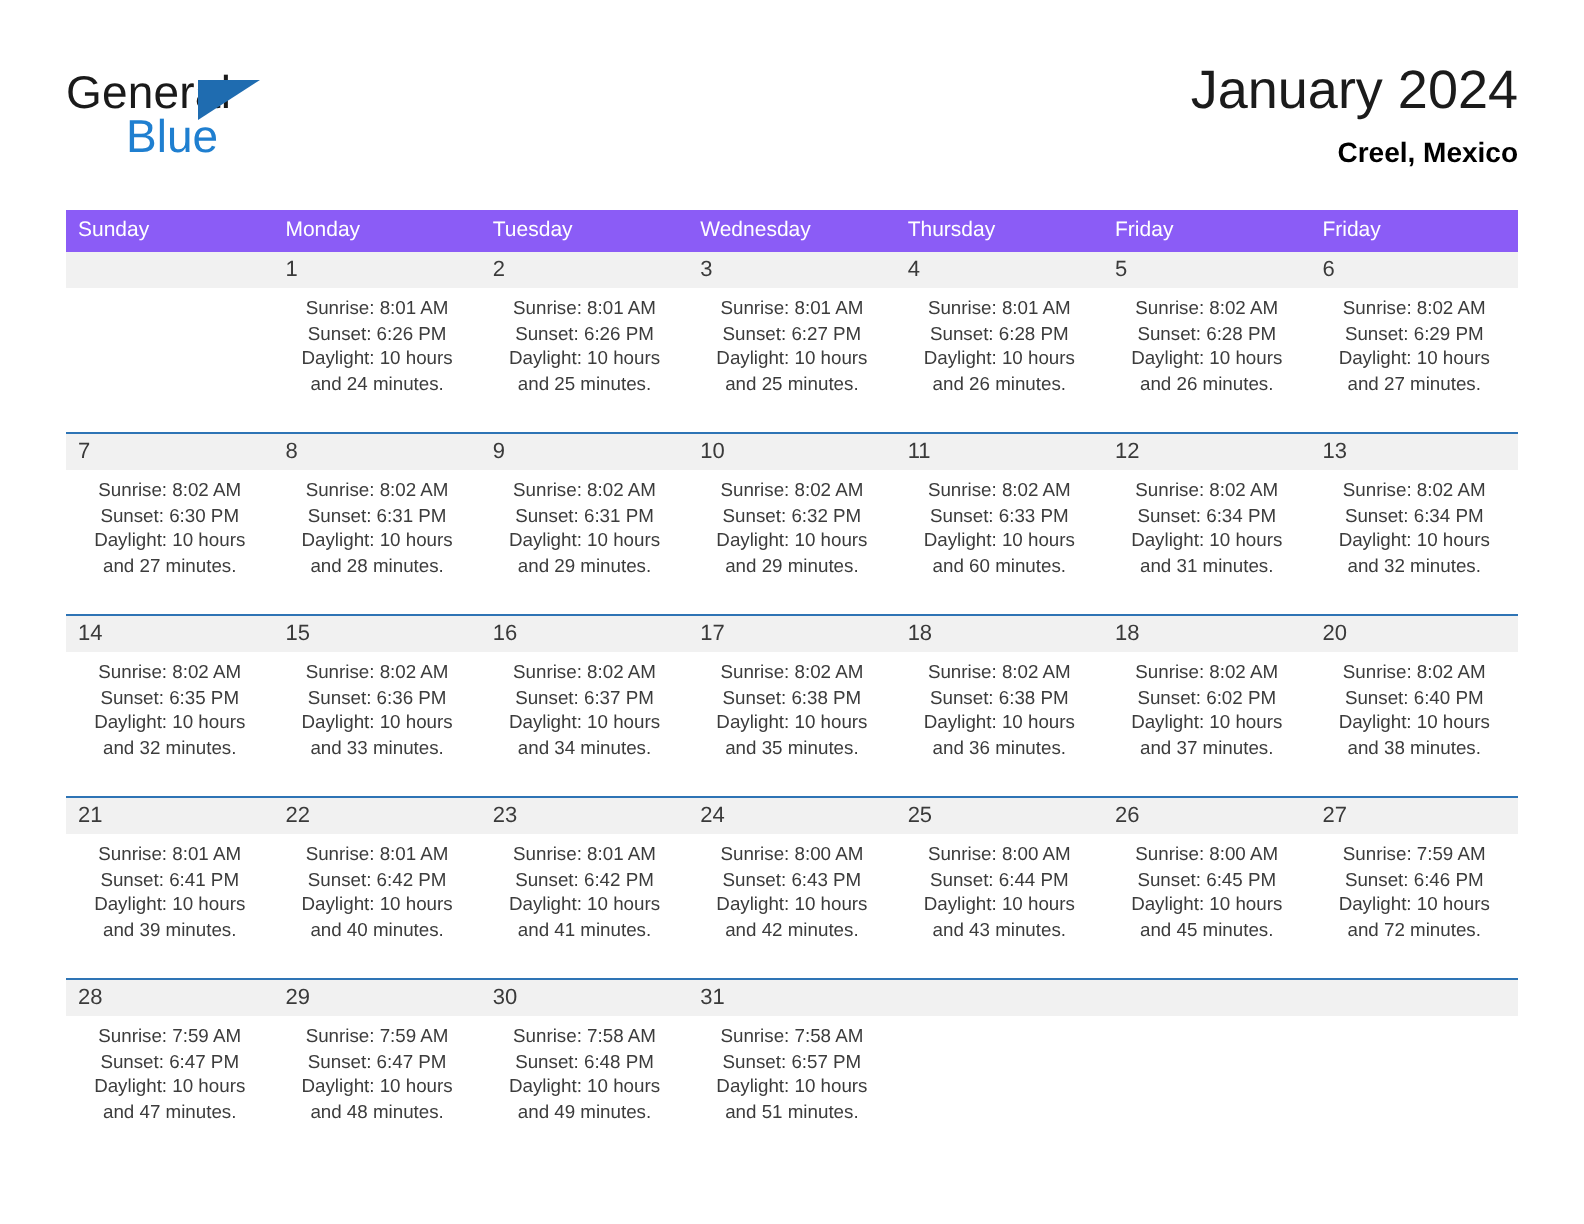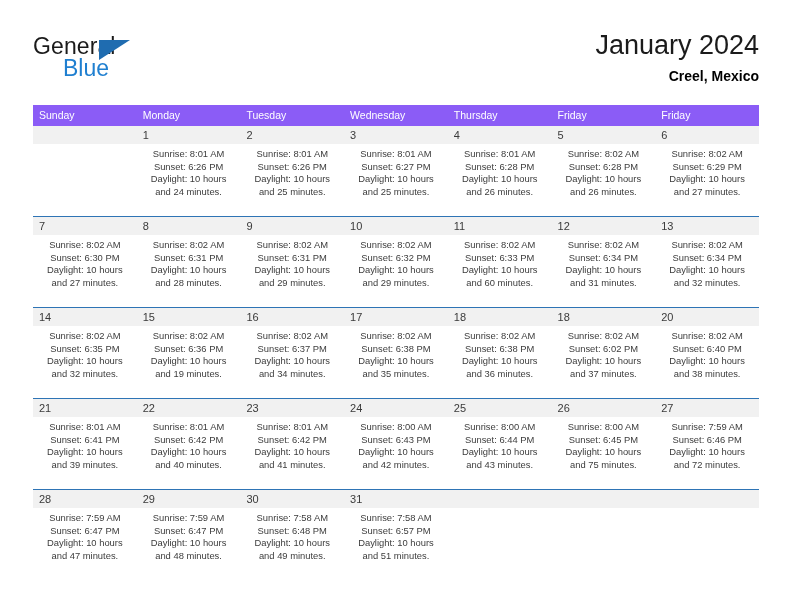--- a/index.html
+++ b/index.html
@@ -312,21 +312,21 @@
               <div>Daylight: 10 hours</div>
               <div>and 32 minutes.</div>
             </div>
           </td>
           <td>
             <div class="daynum-band">15</div>
             <div class="cell-lines">
               <div>Sunrise: 8:02 AM</div>
               <div>Sunset: 6:36 PM</div>
               <div>Daylight: 10 hours</div>
-              <div>and 19 minutes.</div>
+              <div>and 33 minutes.</div>
             </div>
           </td>
           <td>
             <div class="daynum-band">16</div>
             <div class="cell-lines">
               <div>Sunrise: 8:02 AM</div>
               <div>Sunset: 6:37 PM</div>
               <div>Daylight: 10 hours</div>
               <div>and 34 minutes.</div>
             </div>
@@ -413,21 +413,21 @@
               <div>Daylight: 10 hours</div>
               <div>and 43 minutes.</div>
             </div>
           </td>
           <td>
             <div class="daynum-band">26</div>
             <div class="cell-lines">
               <div>Sunrise: 8:00 AM</div>
               <div>Sunset: 6:45 PM</div>
               <div>Daylight: 10 hours</div>
-              <div>and 75 minutes.</div>
+              <div>and 45 minutes.</div>
             </div>
           </td>
           <td>
             <div class="daynum-band">27</div>
             <div class="cell-lines">
               <div>Sunrise: 7:59 AM</div>
               <div>Sunset: 6:46 PM</div>
               <div>Daylight: 10 hours</div>
               <div>and 72 minutes.</div>
             </div>

